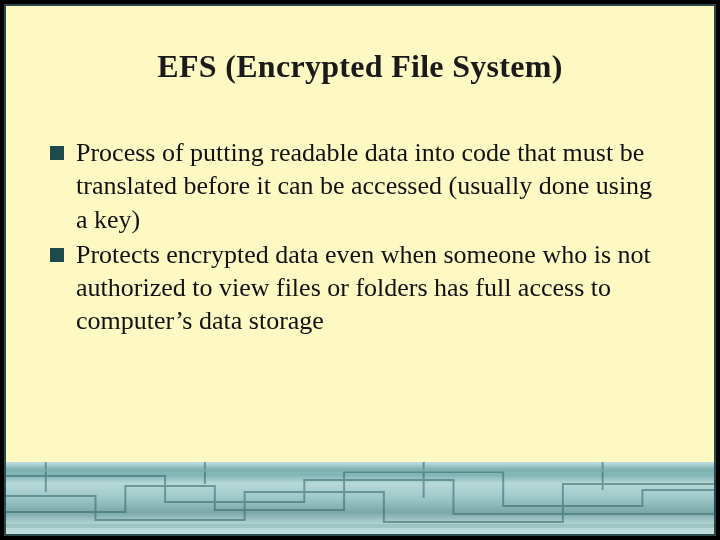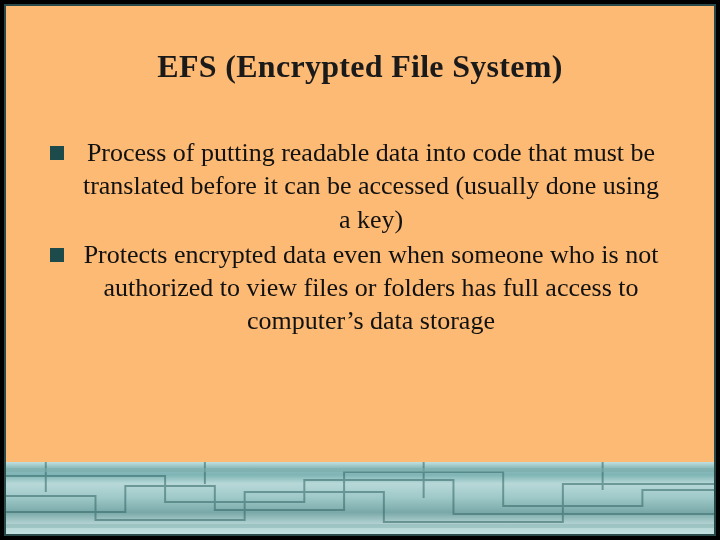--- a/index.html
+++ b/index.html
@@ -5,21 +5,21 @@
   * { margin: 0; padding: 0; box-sizing: border-box; }
   html, body { width: 720px; height: 540px; overflow: hidden; }
   body {
     background: #000;
     font-family: "Times New Roman", Times, serif;
     position: relative;
   }
   .slide-frame {
     position: absolute;
     top: 4px; left: 4px; right: 4px; bottom: 4px;
-    background: #fdba74;
+    background: #fef9c3;
     border: 2px solid #2a4a4a;
   }
   .footer-band {
     position: absolute;
     left: 0; right: 0; bottom: 0;
     height: 72px;
     overflow: hidden;
     background: linear-gradient(to bottom,
       #c1e0e0 0%, #8fbcbc 8%, #7fb5b5 18%,
       #b8d8d8 30%, #9ec8c8 50%, #7aa8a8 70%,
@@ -37,21 +37,20 @@
     font-size: 32px;
     font-weight: bold;
     color: #1a1a1a;
     letter-spacing: 0.3px;
   }
   .content {
     position: absolute;
     top: 130px;
     left: 44px;
     right: 48px;
-    text-align: center;
   }
   .bullet-item {
     display: flex;
     align-items: flex-start;
     margin-bottom: 2px;
   }
   .bullet-marker {
     flex: 0 0 auto;
     width: 14px; height: 14px;
     background: #1d4a4a;

